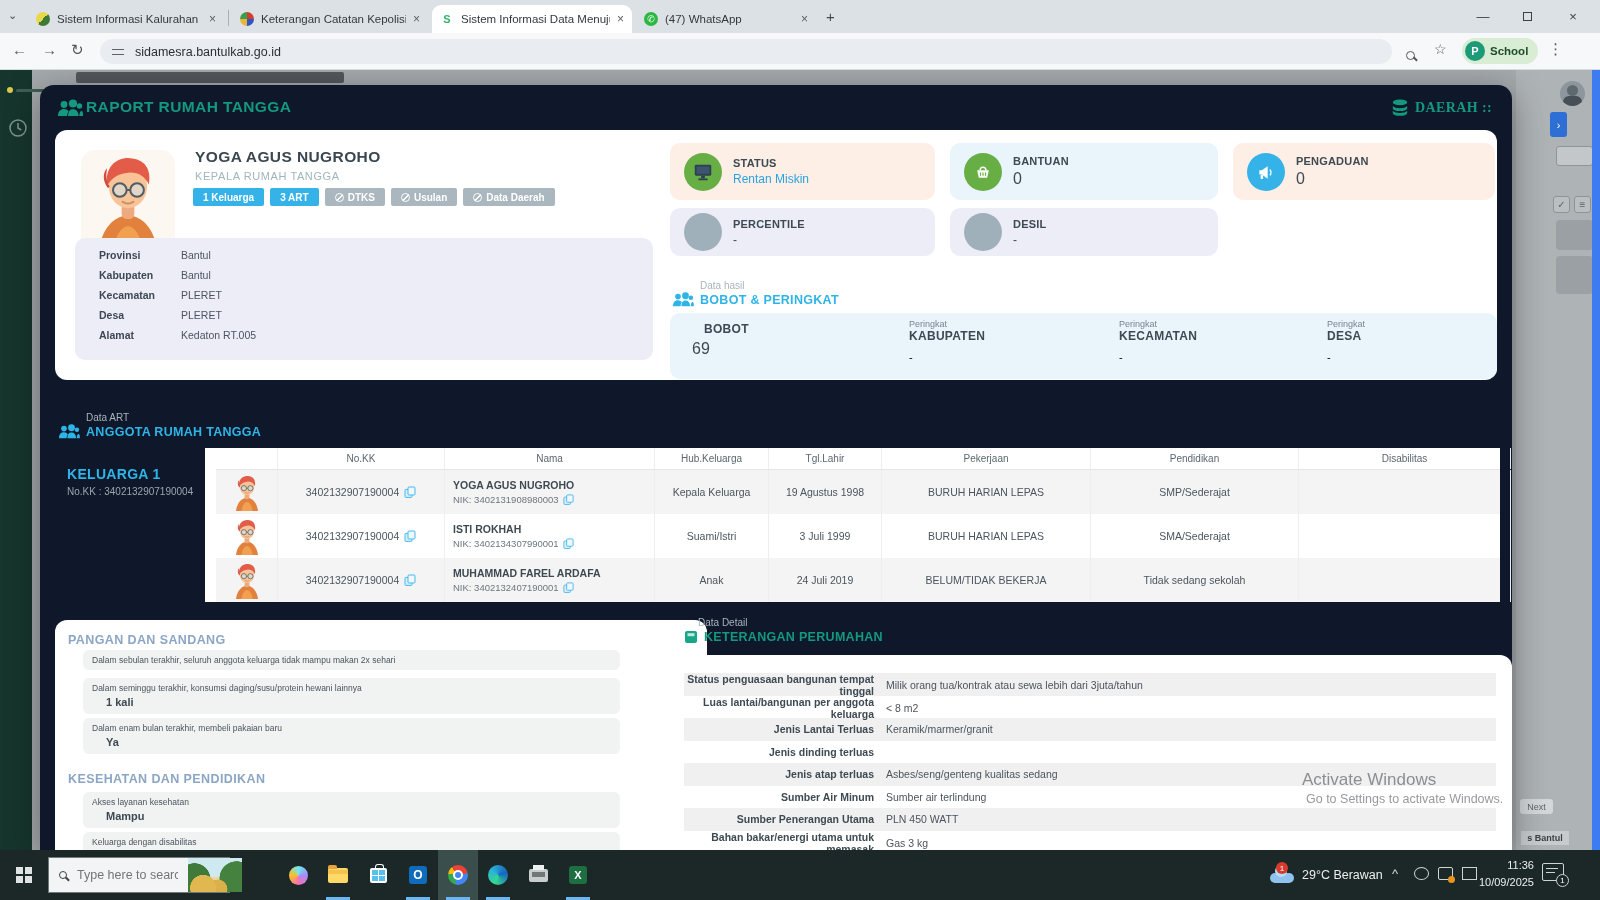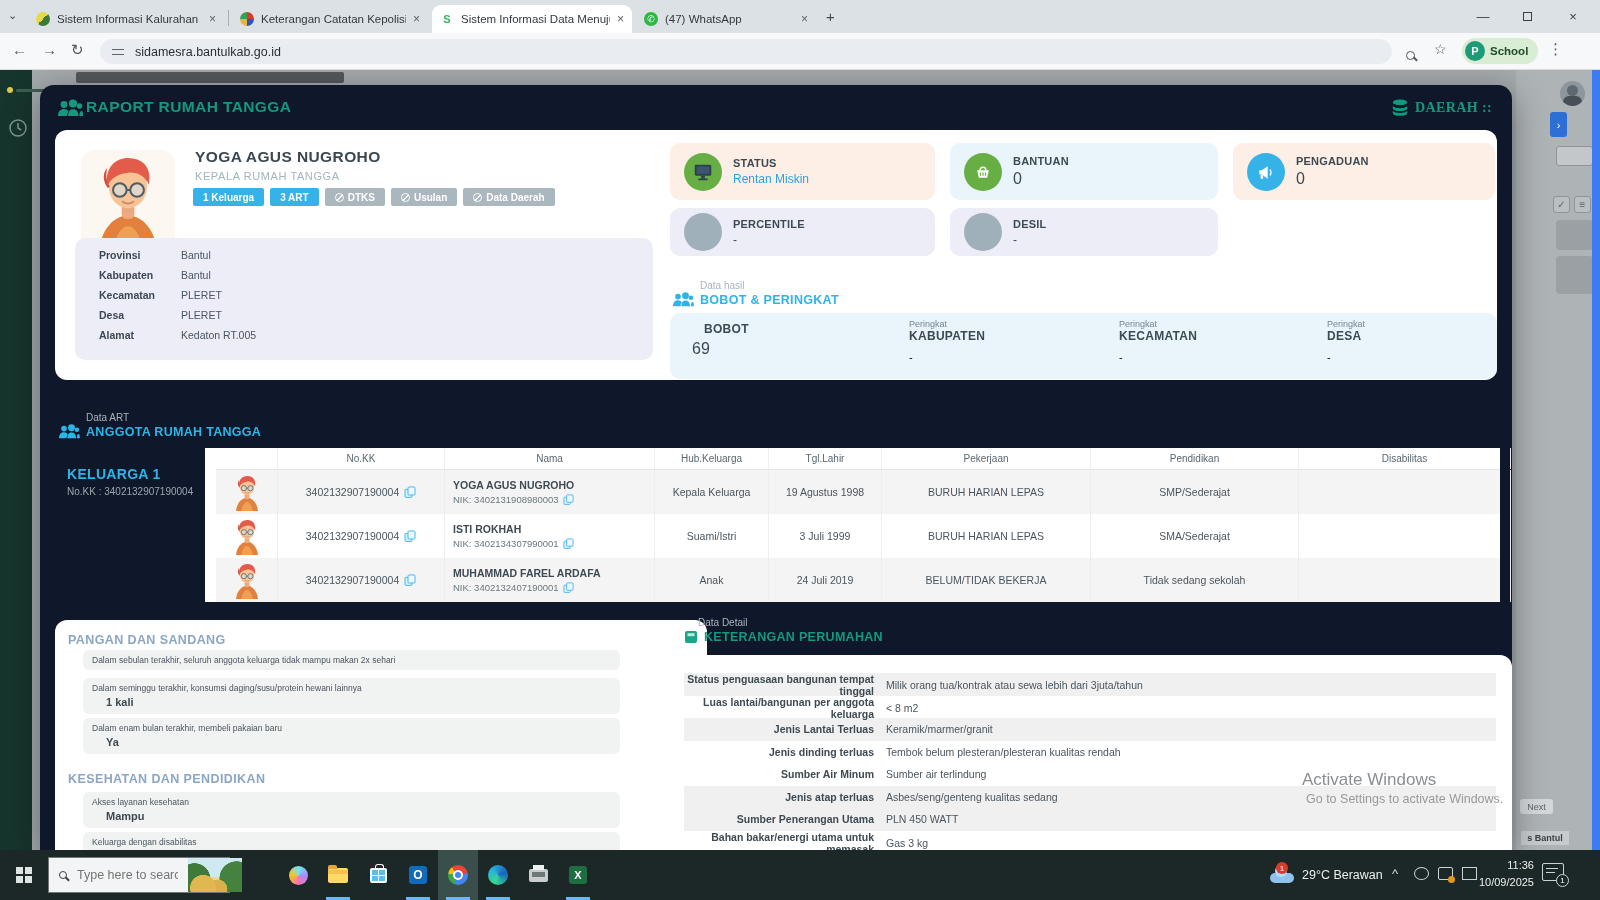--- a/index.html
+++ b/index.html
@@ -601,29 +601,28 @@
           <div class="prow">
               <div class="plabel">Luas lantai/bangunan per anggota keluarga</div>
               <div class="pvalue">&lt; 8 m2</div>
             </div>
           <div class="prow stripe">
               <div class="plabel">Jenis Lantai Terluas</div>
               <div class="pvalue">Keramik/marmer/granit</div>
             </div>
           <div class="prow">
               <div class="plabel">Jenis dinding terluas</div>
-              <div class="pvalue">Tembok belum plesteran/plesteran kualitas rendah</div>
+            </div>
+          <div class="prow stripe">
+              <div class="plabel">Jenis atap terluas</div>
+              <div class="pvalue">Asbes/seng/genteng kualitas sedang</div>
             </div>
           <div class="prow">
               <div class="plabel">Sumber Air Minum</div>
               <div class="pvalue">Sumber air terlindung</div>
-            </div>
-          <div class="prow stripe">
-              <div class="plabel">Jenis atap terluas</div>
-              <div class="pvalue">Asbes/seng/genteng kualitas sedang</div>
             </div>
           <div class="prow stripe">
               <div class="plabel">Sumber Penerangan Utama</div>
               <div class="pvalue">PLN 450 WATT</div>
             </div>
           <div class="prow">
               <div class="plabel">Bahan bakar/energi utama untuk memasak</div>
               <div class="pvalue">Gas 3 kg</div>
             </div>
         </div>

